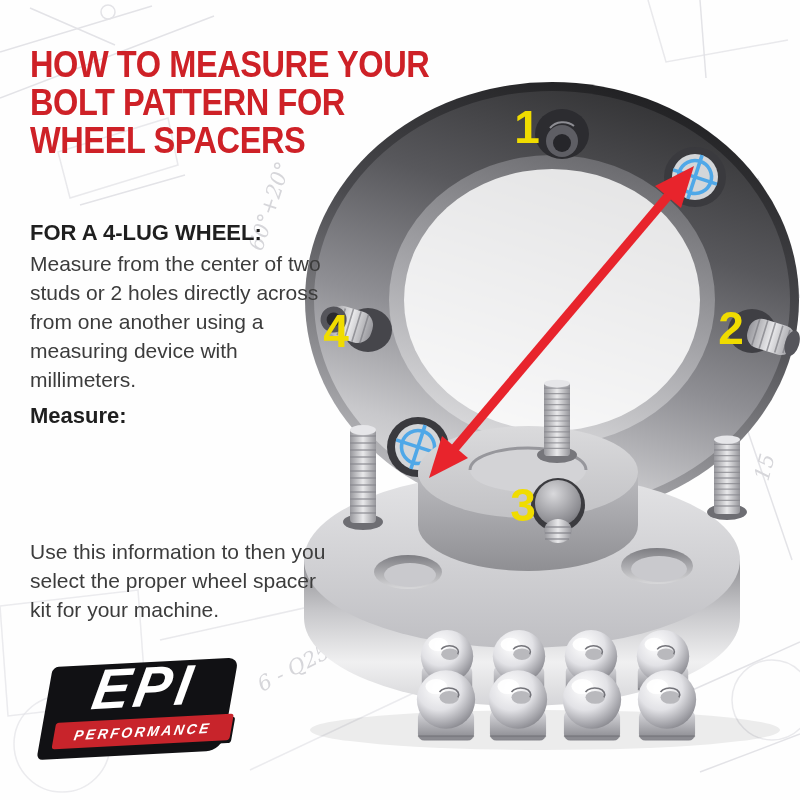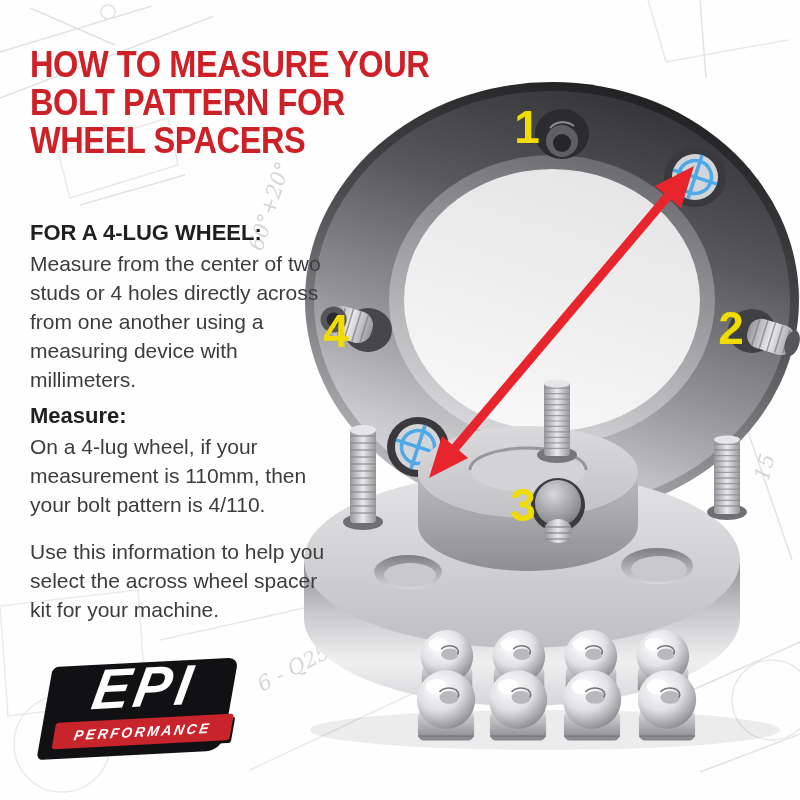--- a/index.html
+++ b/index.html
@@ -302,26 +302,25 @@
     </g>
   </svg>
 
   <div class="title">
     <div>HOW TO MEASURE YOUR</div>
     <div>BOLT PATTERN FOR</div>
     <div>WHEEL SPACERS</div>
   </div>
 
   <div id="heading-lug" class="sec-heading">FOR A 4-LUG WHEEL:</div>
-  <div id="body-lug" class="sec-body">Measure from the center of two studs or 4 holes directly across from one another using a measuring device with millimeters.</div>
+  <div id="body-lug" class="sec-body">Measure from the center of two studs or 2 holes directly across from one another using a measuring device with millimeters.</div>
 
   <div id="heading-example" class="sec-heading">Measure:</div>
-  <div id="body-example" class="sec-body">On a 4-lug wheel, if your measurement is 110mm, then your bolt pattern is 4/110.</div>
-
-  <div id="body-closing" class="sec-body">Use this information to help you select the across wheel spacer kit for your machine.</div>
+
+  <div id="body-closing" class="sec-body">Use this information to then you select the proper wheel spacer kit for your machine.</div>
 
   <div id="logo">
     <div id="logo-black"></div>
     <div id="logo-epi">EPI</div>
     <div id="logo-banner">
       <span id="logo-tagline">PERFORMANCE</span>
     </div>
   </div>
 
 </div>

